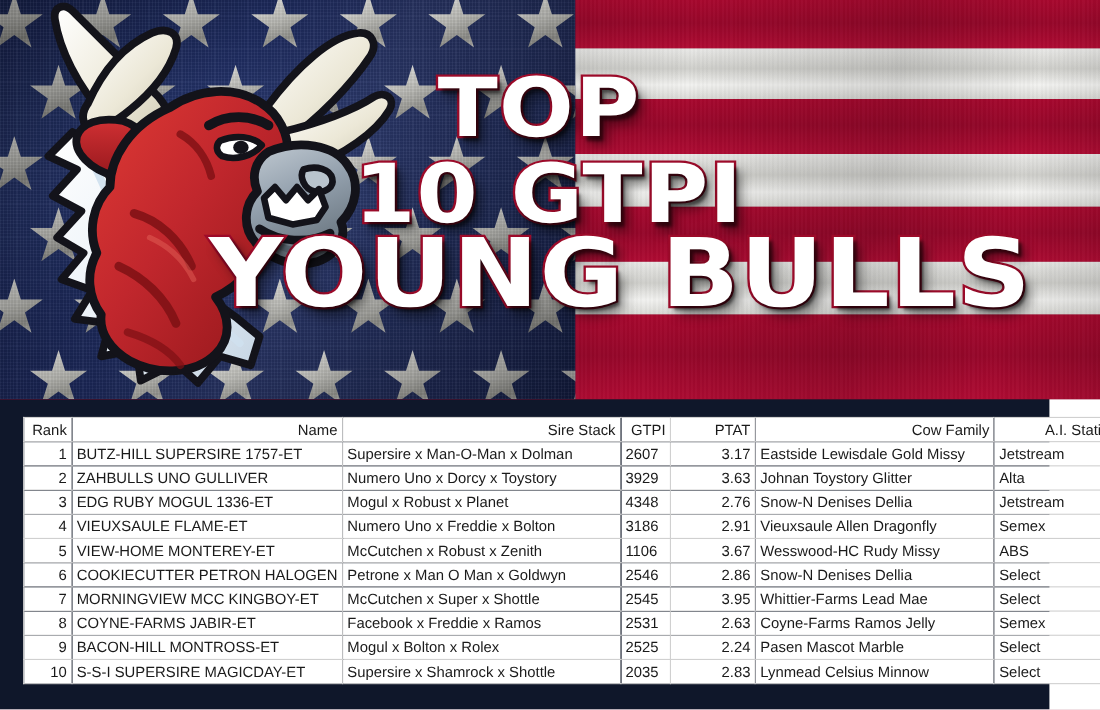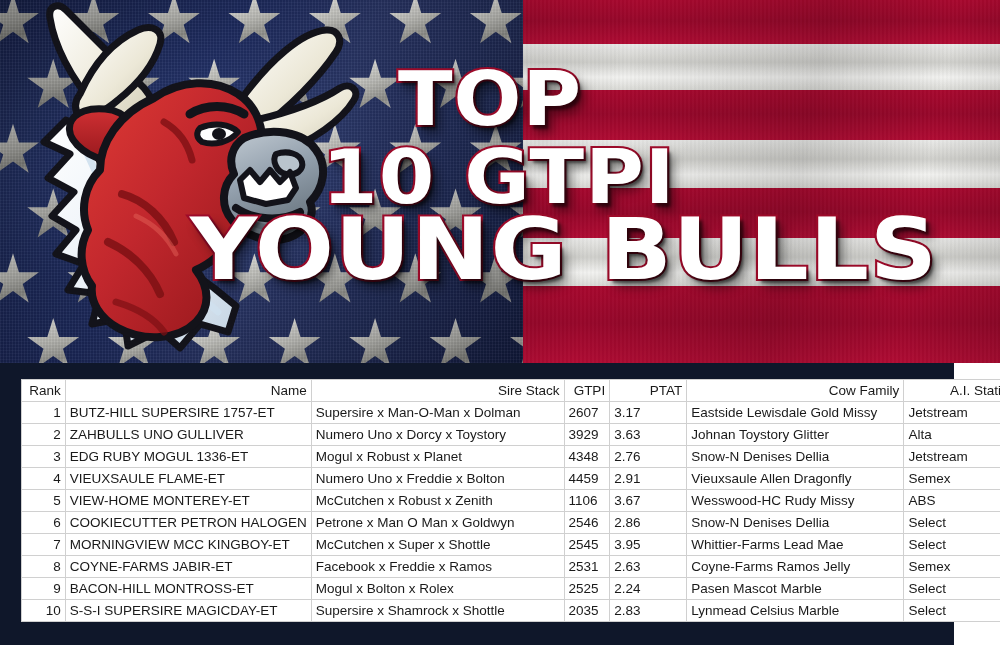--- a/index.html
+++ b/index.html
@@ -107,21 +107,21 @@
     padding: 0 4px;
     overflow: hidden; white-space: nowrap;
     background: #ffffff;
     font-weight: normal;
   }
   thead th { text-align: right; font-weight: normal; }
   .c-rank  { width: 44px; text-align: right; }
   .c-name  { width: 242px; }
   .c-sire  { width: 256px; }
   .c-gtpi  { width: 46px; text-align: left; }
-  .c-ptat  { width: 80px; text-align: left; }
+  .c-ptat  { width: 80px; text-align: right; }
   .c-cow   { width: 219px; }
   .c-ai    { width: 120px; }
   thead .c-rank, thead .c-gtpi, thead .c-ptat { text-align: right; }
 </style>
 </head>
 <body>
 
 <div id="root">
 
   <div class="banner">
@@ -319,21 +319,21 @@
             <td class="c-sire">Mogul x Robust x Planet</td>
             <td class="c-gtpi">4348</td>
             <td class="c-ptat">2.76</td>
             <td class="c-cow">Snow-N Denises Dellia</td>
             <td class="c-ai">Jetstream</td>
           </tr>
           <tr>
             <td class="c-rank">4</td>
             <td class="c-name">VIEUXSAULE FLAME-ET</td>
             <td class="c-sire">Numero Uno x Freddie x Bolton</td>
-            <td class="c-gtpi">4459</td>
+            <td class="c-gtpi">3186</td>
             <td class="c-ptat">2.91</td>
             <td class="c-cow">Vieuxsaule Allen Dragonfly</td>
             <td class="c-ai">Semex</td>
           </tr>
           <tr>
             <td class="c-rank">5</td>
             <td class="c-name">VIEW-HOME MONTEREY-ET</td>
             <td class="c-sire">McCutchen x Robust x Zenith</td>
             <td class="c-gtpi">1106</td>
             <td class="c-ptat">3.67</td>
@@ -375,20 +375,20 @@
             <td class="c-ptat">2.24</td>
             <td class="c-cow">Pasen Mascot Marble</td>
             <td class="c-ai">Select</td>
           </tr>
           <tr>
             <td class="c-rank">10</td>
             <td class="c-name">S-S-I SUPERSIRE MAGICDAY-ET</td>
             <td class="c-sire">Supersire x Shamrock x Shottle</td>
             <td class="c-gtpi">2035</td>
             <td class="c-ptat">2.83</td>
-            <td class="c-cow">Lynmead Celsius Marble</td>
+            <td class="c-cow">Lynmead Celsius Minnow</td>
             <td class="c-ai">Select</td>
           </tr>
         </tbody>
     </table>
   </div>
 
 </div>
 
 </body></html>

